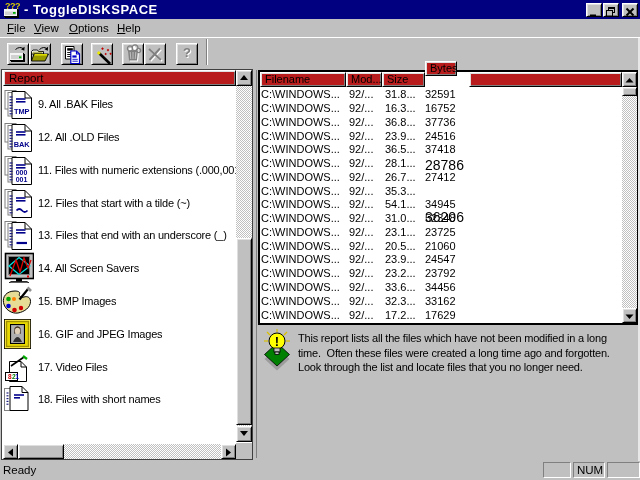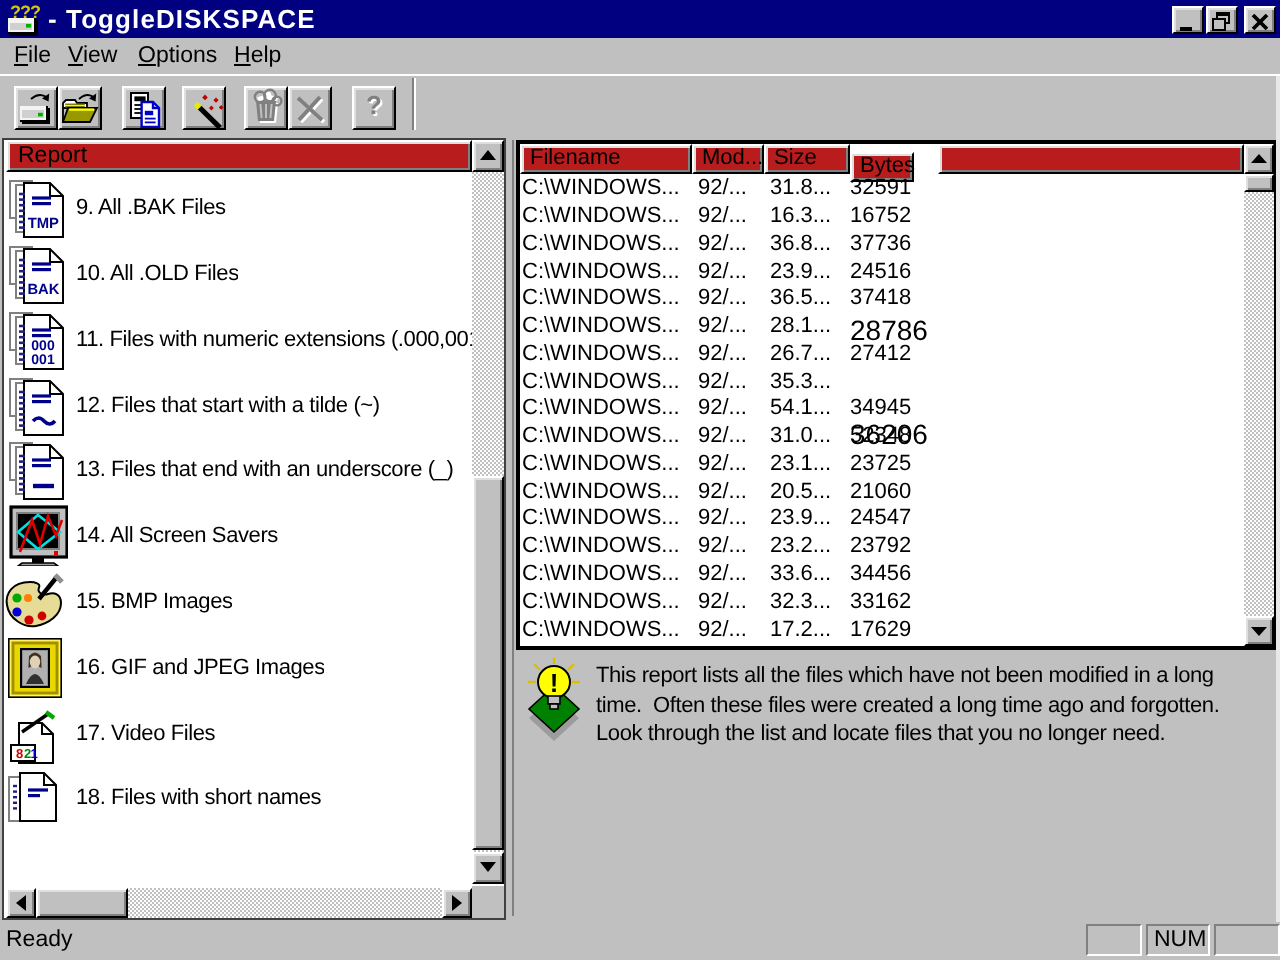--- a/index.html
+++ b/index.html
@@ -198,21 +198,21 @@
           <line x1="7.5" y1="7" x2="10.5" y2="7"></line>
           <line x1="7.5" y1="9.8" x2="10.5" y2="9.8"></line>
           <line x1="7.5" y1="12.6" x2="10.5" y2="12.6"></line>
           <line x1="7.5" y1="15.4" x2="10.5" y2="15.4"></line>
           <line x1="7.5" y1="18.2" x2="10.5" y2="18.2"></line>
           <line x1="7.5" y1="21" x2="10.5" y2="21"></line>
           <line x1="7.5" y1="23.8" x2="10.5" y2="23.8"></line>
         </g>
         <text x="19.7" y="24" text-anchor="middle" font-size="7.4" font-weight="bold" font-family="Liberation Sans" fill="#00008b">BAK</text>
       </svg></div>
-    <div class="abs" style="left:38px;top:131.0px;font-size:11px;letter-spacing:-0.2px;white-space:nowrap;max-width:198px;overflow:hidden;">10. All .OLD Files</div>
+    <div class="abs" style="left:38px;top:131.0px;font-size:11px;letter-spacing:-0.2px;white-space:nowrap;max-width:198px;overflow:hidden;">12. All .OLD Files</div>
     <div class="abs" style="left:2px;top:155.8px;width:32px;height:30px;"><svg width="32" height="30" viewBox="0 0 32 30">
         <rect x="3" y="0.5" width="11" height="18.5" fill="#fff" stroke="#808080" stroke-width="1"></rect>
         <rect x="6" y="2.5" width="12" height="23.5" fill="#fff" stroke="#808080" stroke-width="1"></rect>
         <path d="M10 1.5 L23 1.5 L29.5 8 L29.5 28.5 L10 28.5 Z" fill="#fff" stroke="#000" stroke-width="1"></path>
         <path d="M23 1.5 L23 8 L29.5 8" fill="none" stroke="#000" stroke-width="1"></path>
         <g stroke="#00008b" stroke-width="1.6">
           <line x1="14" y1="9" x2="23.5" y2="9"></line>
           <line x1="14" y1="11.8" x2="23.5" y2="11.8"></line>
         </g>
         <g stroke="#202080" stroke-width="1.3">
@@ -365,21 +365,21 @@
 
 <div class="abs hdrbtn" style="left:260px;top:72px;width:86px;height:15px;">
     <div style="position:absolute;left:4px;top:0px;font-size:11px;">Filename</div>
   </div>
 <div class="abs hdrbtn" style="left:346px;top:72px;width:36px;height:15px;">
     <div style="position:absolute;left:4px;top:0px;font-size:11px;">Mod...</div>
   </div>
 <div class="abs hdrbtn" style="left:382px;top:72px;width:43px;height:15px;">
     <div style="position:absolute;left:4px;top:0px;font-size:11px;">Size</div>
   </div>
-<div class="abs hdrbtn" style="left:425px;top:76px;width:32px;height:15px;padding-left:23px;">
+<div class="abs hdrbtn" style="left:425px;top:61px;width:32px;height:15px;padding-left:23px;">
     <div style="position:absolute;left:4px;top:0px;font-size:11px;">Bytes</div>
   </div>
 <div class="abs hdrbtn" style="left:469px;top:72px;width:153px;height:15px;"></div>
 
 <div id="rows">
     <div class="abs" style="left:261px;top:88.2px;font-size:11px;">C:\WINDOWS...</div>
     <div class="abs" style="left:349px;top:88.2px;font-size:11px;">92/...</div>
     <div class="abs" style="left:385px;top:88.2px;font-size:11px;">31.8...</div>
     <div class="abs" style="left:425px;top:88.2px;font-size:11px;">32591</div>
     <div class="abs" style="left:261px;top:102.0px;font-size:11px;">C:\WINDOWS...</div>

